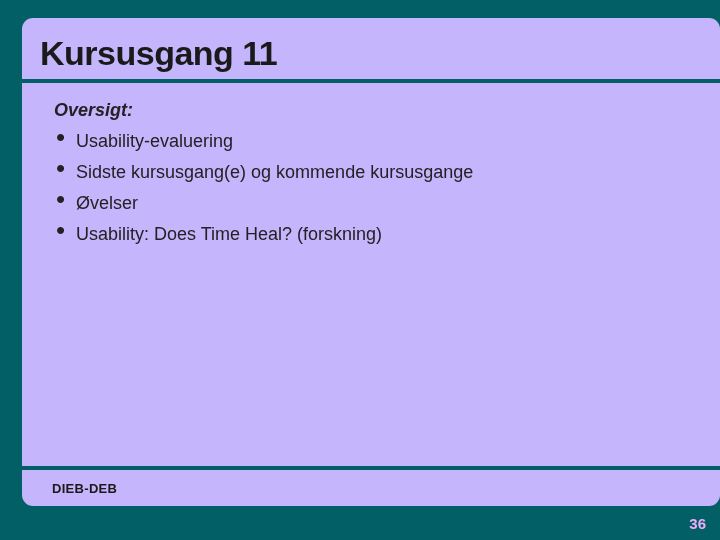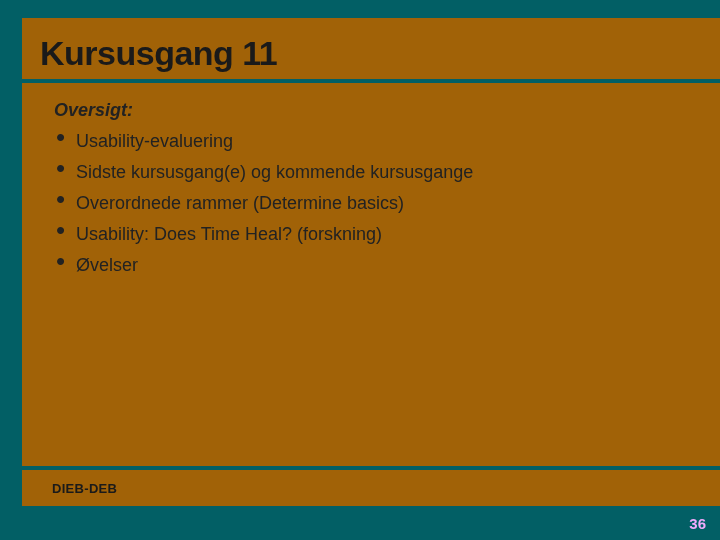--- a/index.html
+++ b/index.html
@@ -16,21 +16,22 @@
     height: 540px;
     background: #025f65;
     box-sizing: border-box;
   }
   .panel {
     position: absolute;
     left: 22px;
     top: 18px;
     right: 0;
     bottom: 34px;
-    background: #a16207;
+    background: #c4b5fd;
+    border-radius: 11px;
   }
   .title {
     margin: 0;
     padding: 16px 18px 4px 18px;
     font-size: 34px;
     font-weight: 700;
     color: #1a1a1a;
     letter-spacing: -0.5px;
   }
   .title-rule {
@@ -100,22 +101,21 @@
 
 <div class="slide">
   <div class="panel">
     <h1 class="title">Kursusgang 11</h1>
     <hr class="title-rule">
     <div class="content">
       <p class="subheading">Oversigt:</p>
       <ul class="bullets">
         <li>Usability-evaluering</li>
         <li>Sidste kursusgang(e) og kommende kursusgange</li>
-        <li>Overordnede rammer (Determine basics)</li>
+        <li>Øvelser</li>
         <li>Usability: Does Time Heal? (forskning)</li>
-        <li>Øvelser</li>
       </ul>
     </div>
     <div class="bottom-rule"></div>
     <div class="footer-left">DIEB-DEB</div>
   </div>
   <div class="page-number">36</div>
 </div>
 
 </body></html>

